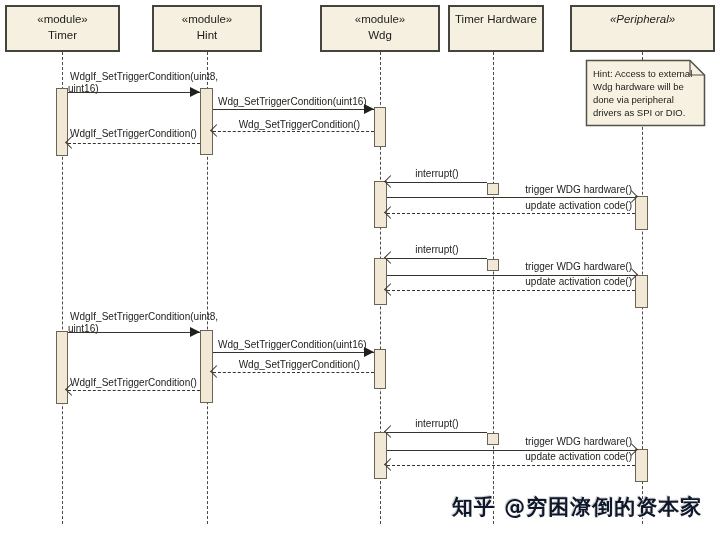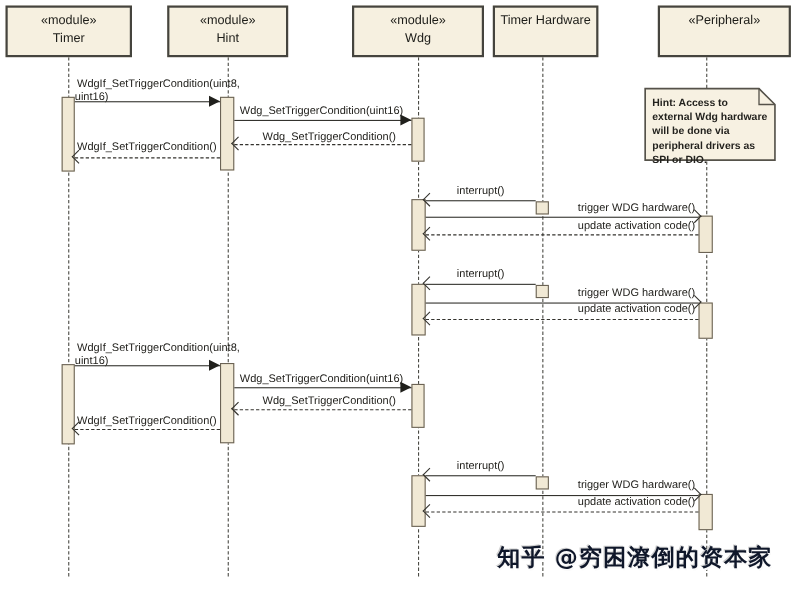--- a/index.html
+++ b/index.html
@@ -16,21 +16,21 @@
   .dline{position:absolute;height:0;border-top:1px dashed #34332e;}
   .tri-right{position:absolute;width:0;height:0;border-left:10px solid #20201c;
              border-top:5px solid transparent;border-bottom:5px solid transparent;}
   .chev-left{position:absolute;width:9px;height:9px;border-top:1px solid #34332e;
              border-left:1px solid #34332e;transform:rotate(-45deg);box-sizing:border-box;}
   .chev-right{position:absolute;width:9px;height:9px;border-top:1px solid #34332e;
               border-right:1px solid #34332e;transform:rotate(45deg);box-sizing:border-box;}
   .mlabel{position:absolute;font-size:10px;color:#23221e;white-space:nowrap;}
   .alignR{text-align:right;}
   .alignC{text-align:center;}
-  .note{position:absolute;left:585px;top:79px;width:124px;height:68px;font-weight:bold;}
+  .note{position:absolute;left:585px;top:59px;width:124px;height:68px;}
   .note-text{position:absolute;left:8px;top:8px;width:106px;font-size:9.5px;
              line-height:13px;color:#23221e;}
   .watermark{position:absolute;left:452px;top:493px;font-size:21px;font-weight:bold;
              color:#0f172a;text-shadow:1px 1px 0 #fafafa,-1px -1px 0 #d0d0d0;
              letter-spacing:1px;font-family:"DejaVu Sans",sans-serif;}
 </style>
 </head>
 <body>
 
 <div id="stage">
@@ -49,21 +49,21 @@
     <span class="st">«module»</span>
     <span class="nm">Hint</span>
   </div>
   <div class="pbox" style="left:320px;width:120px;">
     <span class="st">«module»</span>
     <span class="nm">Wdg</span>
   </div>
   <div class="pbox" style="left:448px;width:96px;">
     <span class="nm">Timer Hardware</span>
   </div>
-  <div class="pbox" style="left:598px;width:121px;">
+  <div class="pbox" style="left:570px;width:145px;font-style:italic;">
     <span class="st">«Peripheral»</span>
   </div>
 
   <div class="note">
     <svg width="121" height="68">
       <path d="M1.5,1.5 H105 L119.5,16 V66.5 H1.5 Z" fill="#f7f1e2" stroke="#55524a" stroke-width="1.5"></path>
       <path d="M105,1.5 V16 H119.5" fill="none" stroke="#55524a" stroke-width="1.2"></path>
     </svg>
     <div class="note-text">Hint: Access to external Wdg hardware will be done via peripheral drivers as SPI or DIO.</div>
   </div>

